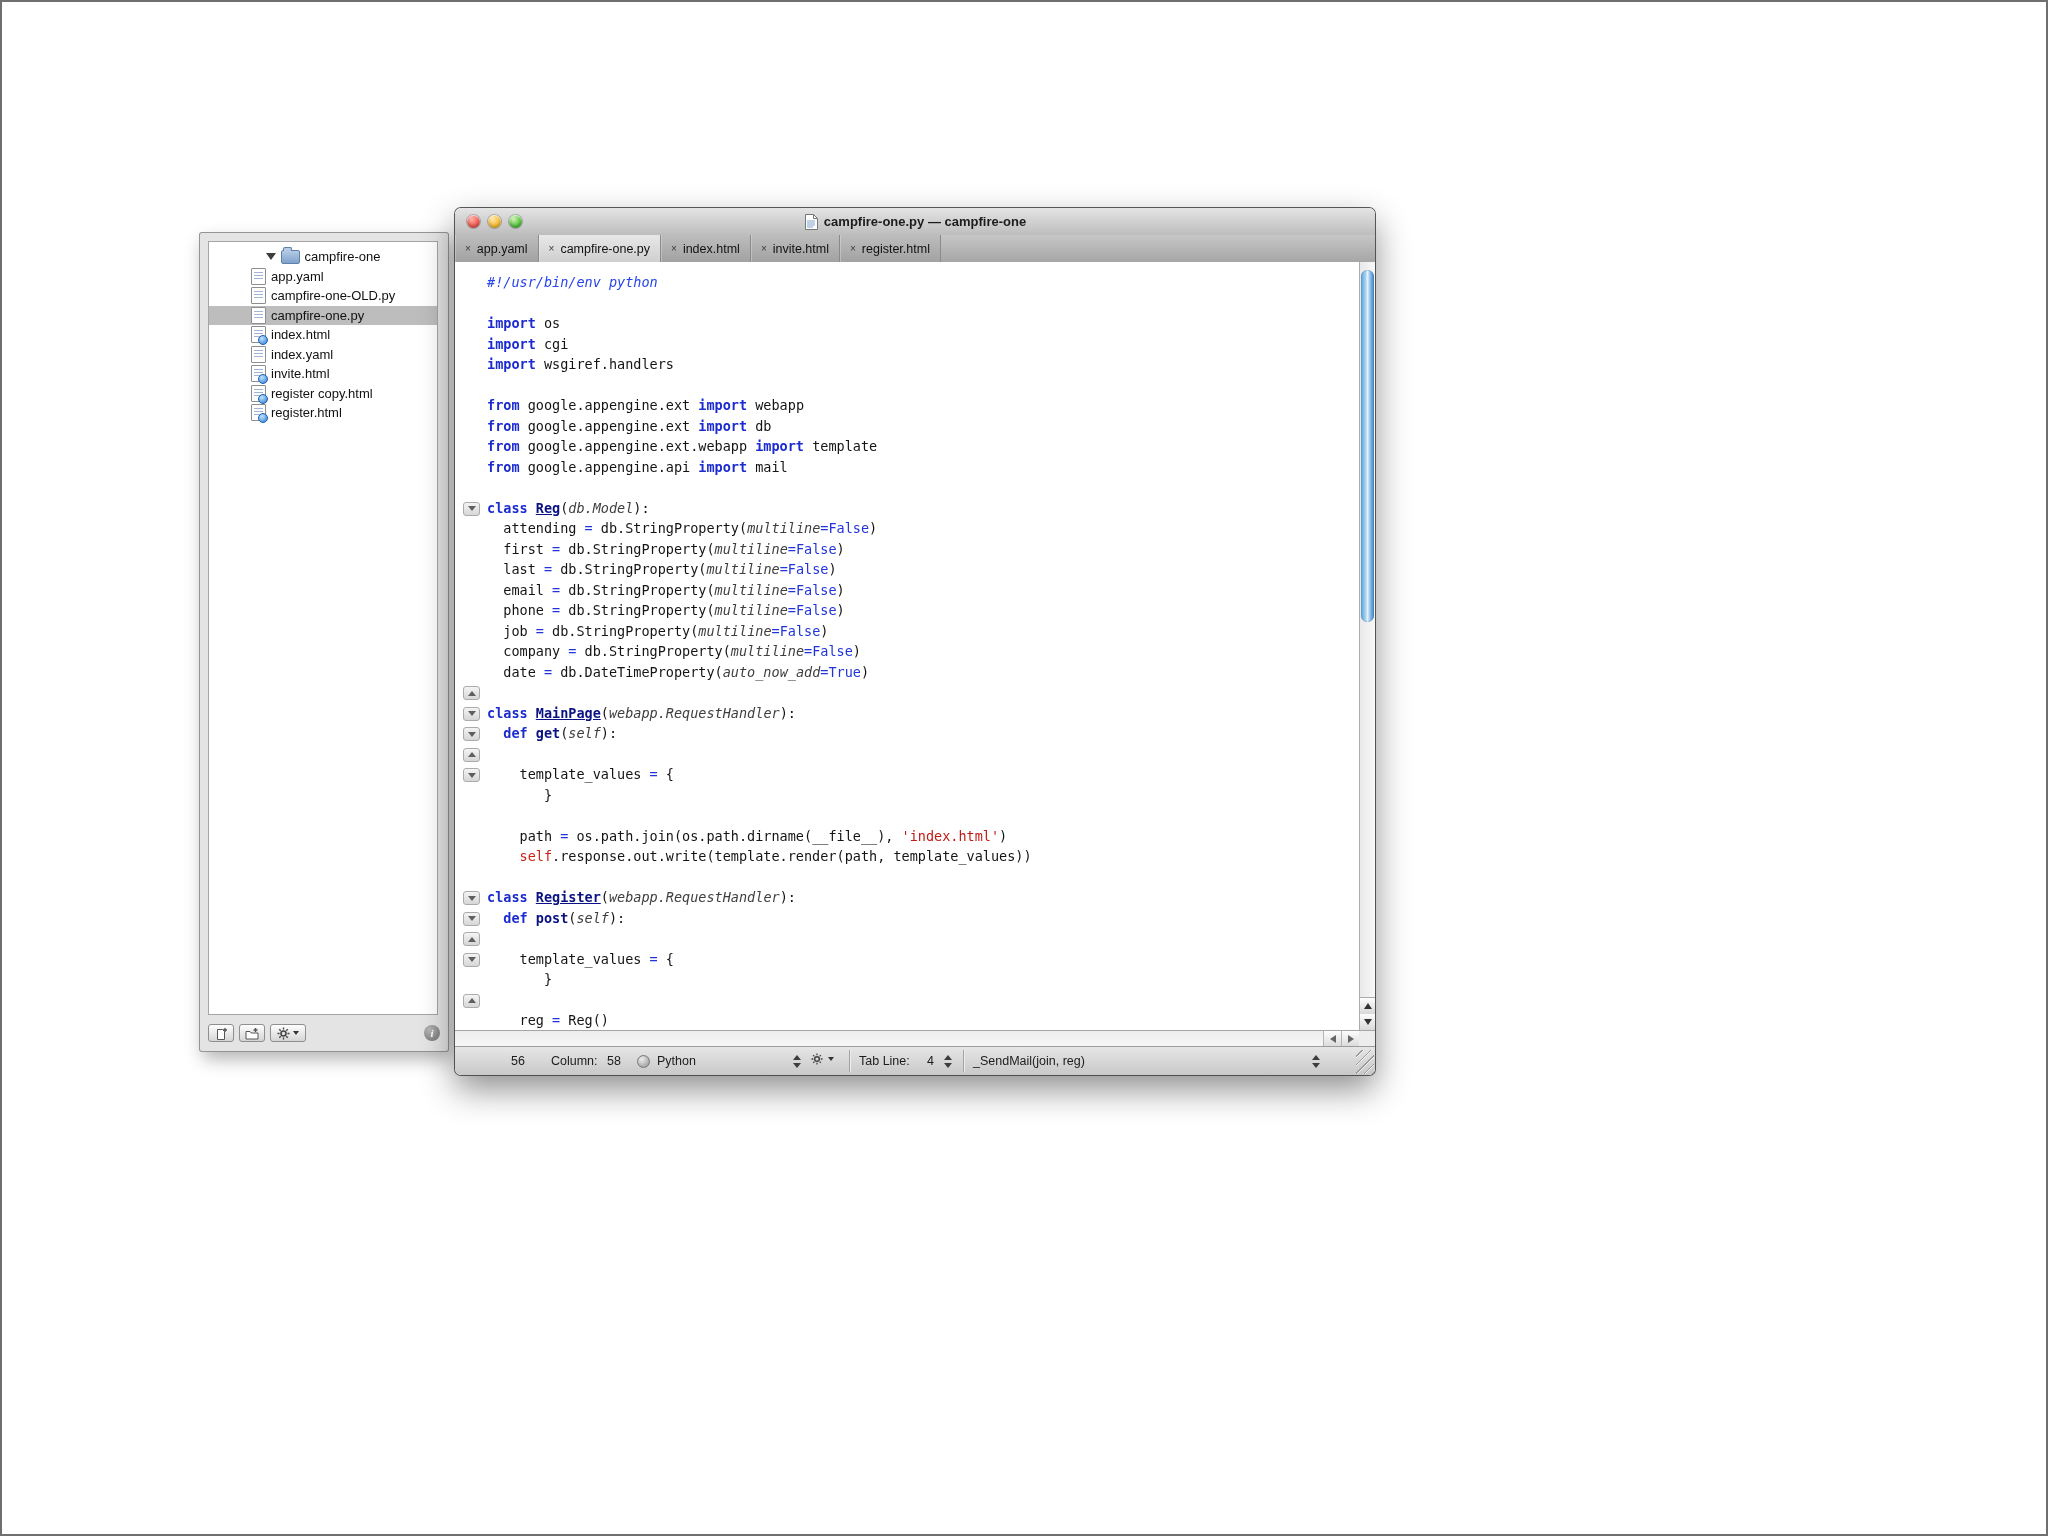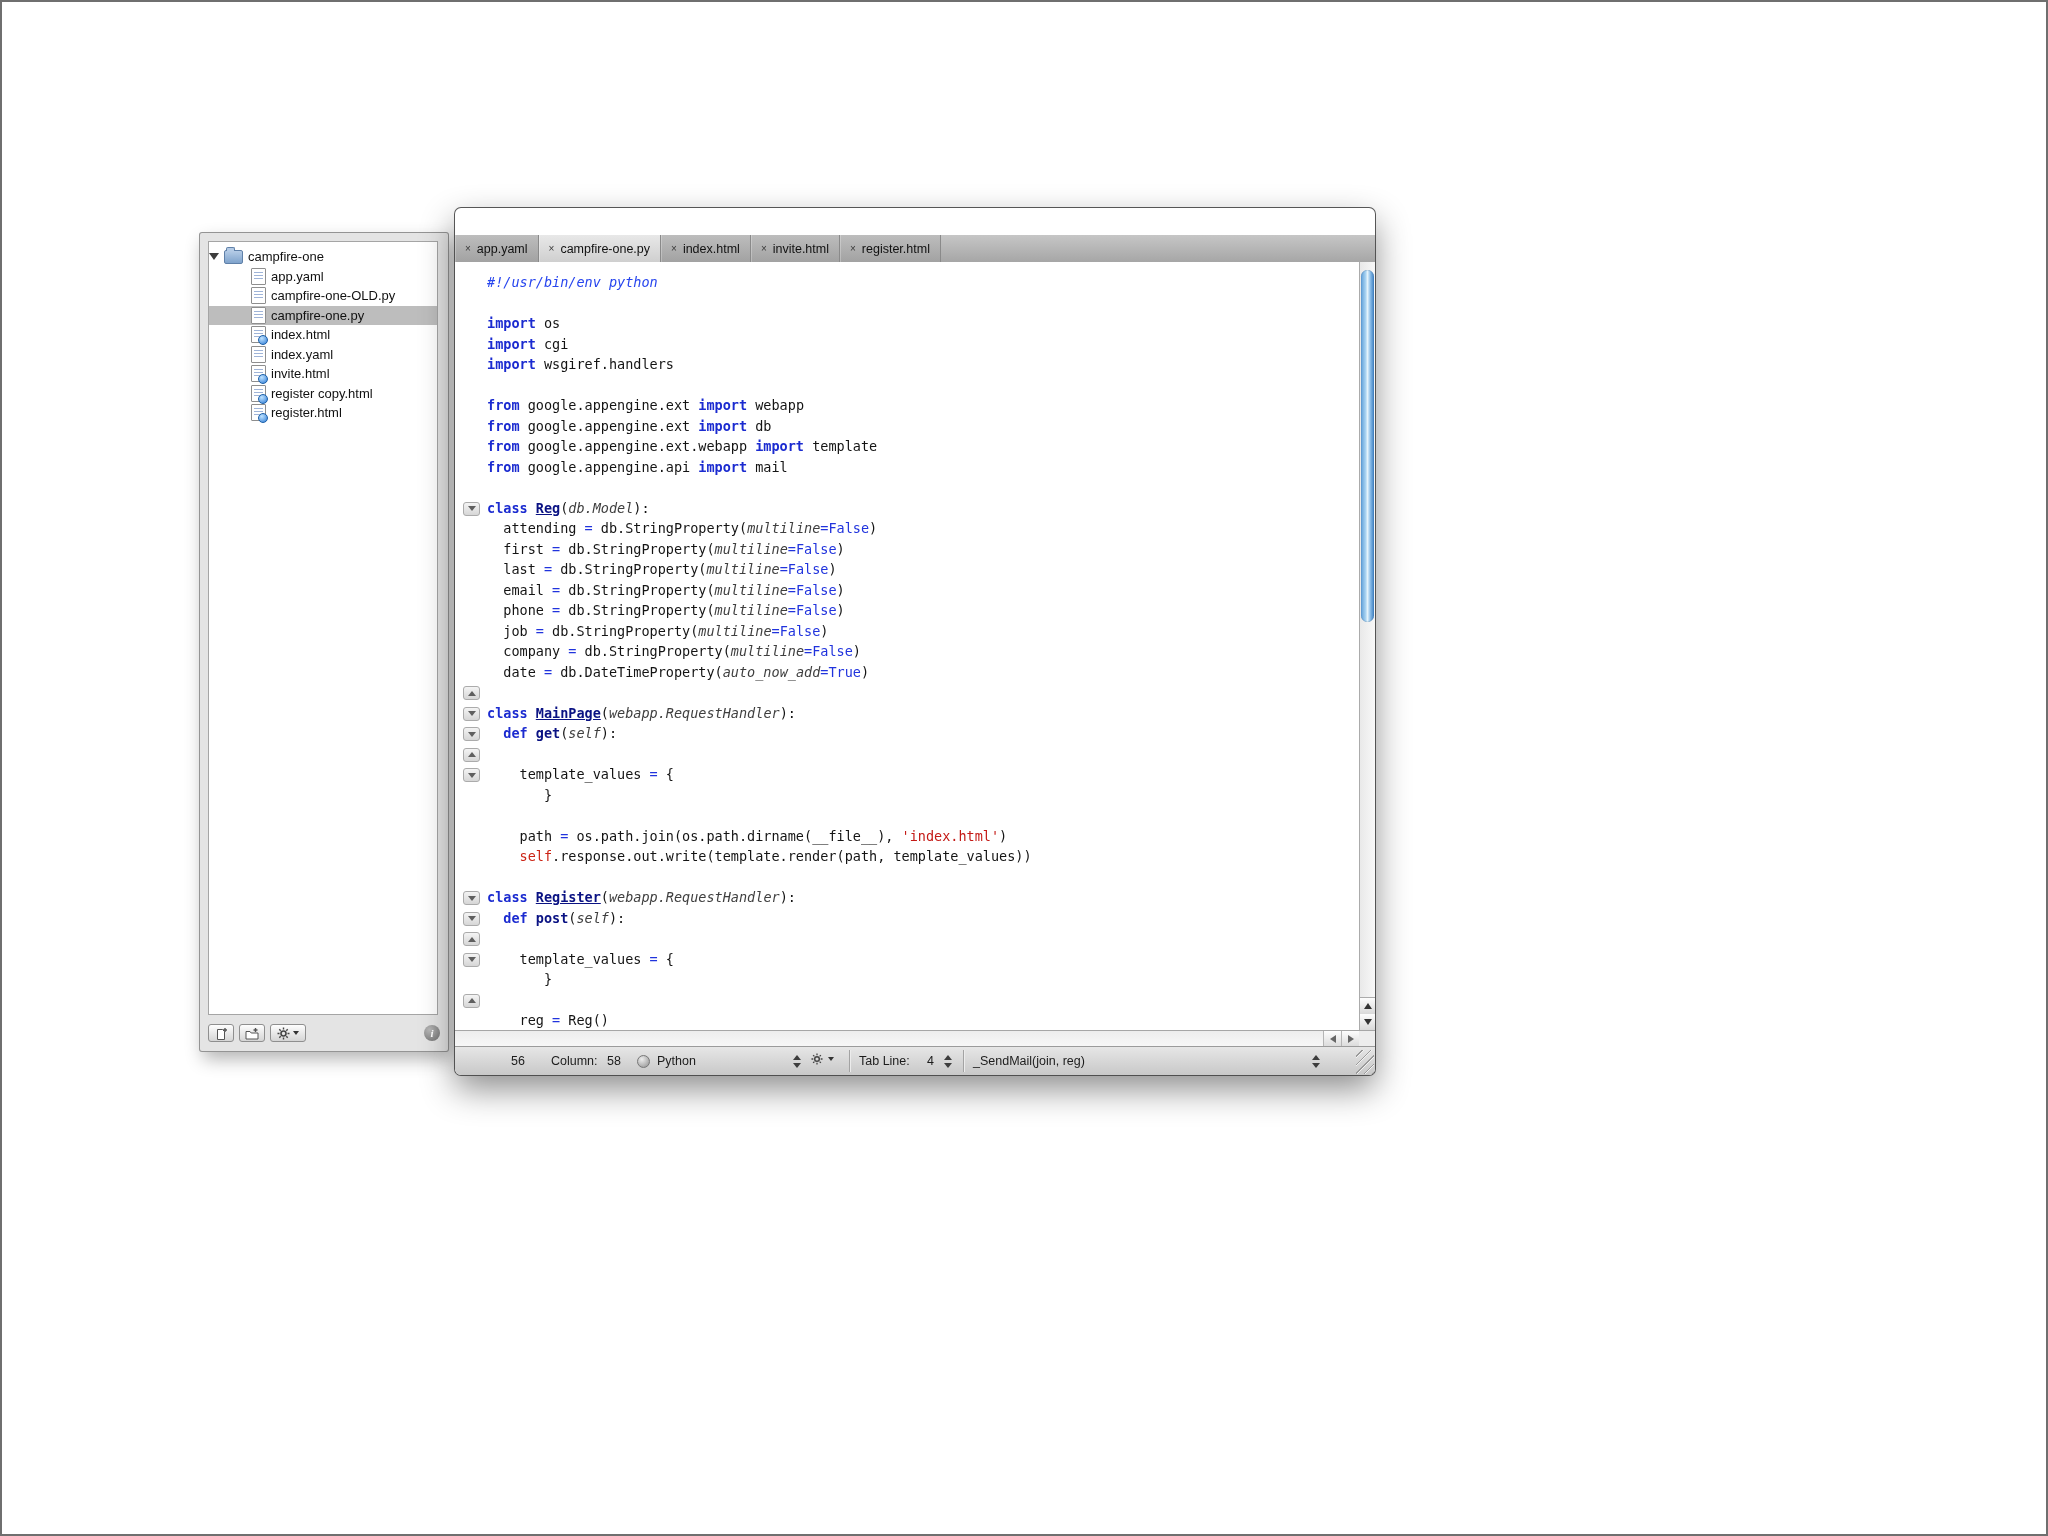--- a/index.html
+++ b/index.html
@@ -10,21 +10,21 @@
   .headline{position:absolute;left:127px;top:86px;font-size:55px;letter-spacing:-1px;white-space:nowrap;}
   .h-black{color:#000;}
   .h-gray{color:#b3b3b3;margin-left:14px;}
 
   
   .drawer{position:absolute;left:200px;top:233px;width:248px;height:818px;background:#e4e4e4;
           box-shadow:0 0 0 1px #949494, 3px 8px 18px rgba(0,0,0,.30);border-radius:2px;}
   .file-list{position:absolute;left:8px;top:8px;width:230px;bottom:36px;background:#fff;
              border:1px solid #a5a5a5;overflow:hidden;font-size:13px;color:#111;padding-top:5px;box-sizing:border-box;}
   .frow{display:flex;align-items:center;height:19.5px;gap:5px;cursor:default;}
-  .frow.root{}
+  .frow.root{justify-content:center;}
   .frow.child{padding-left:42px;}
   .frow.selected{background:var(--sel,#bdbdbd);}
   .flabel{white-space:nowrap;}
   .disclosure{width:0;height:0;border-left:5px solid transparent;border-right:5px solid transparent;border-top:7px solid #3c3c3c;}
   .folder{width:17px;height:12px;background:linear-gradient(#b4cbe6,#7fa3cc);border:1px solid #5f80a8;border-radius:2px;position:relative;}
   .folder::before{content:'';position:absolute;top:-4px;left:1px;width:7px;height:3px;background:#b4cbe6;border:1px solid #5f80a8;border-bottom:none;border-radius:2px 2px 0 0;}
   .fi{width:13px;height:15px;background:#fff;border:1px solid #8e8e8e;border-radius:1px;position:relative;flex:0 0 auto;}
   .fi::before{content:'';position:absolute;left:2px;right:2px;top:3px;height:9px;
               background:repeating-linear-gradient(#9fb4d8 0 1px,transparent 1px 3px);}
   .fi.html::after{content:'';position:absolute;right:-3px;bottom:-3px;width:8px;height:8px;border-radius:50%;
@@ -186,20 +186,33 @@
         <span class="caret"></span>
       </button>
       <span class="info-btn">
           <span>i</span>
         </span>
     </div>
   </div>
 
   <div class="window">
 
+    <div class="titlebar">
+      <span class="tl red"></span>
+      <span class="tl yellow"></span>
+      <span class="tl green"></span>
+      <span class="twrap">
+        <svg width="14" height="16" viewBox="0 0 14 16">
+            <path d="M1.5 .5h8l4 4v11h-12z" fill="#ffffff" stroke="#777777"></path>
+            <path d="M9.5 .5v4h4" fill="none" stroke="#777777"></path>
+            <path d="M3 7h8 M3 9h8 M3 11h8 M3 13h6" stroke="#7fa3cc"></path>
+          </svg>
+        <span class="wtitle">campfire-one.py — campfire-one</span>
+      </span>
+    </div>
 
     <div class="tabbar">
         <div class="tab">
           <span class="tclose">×</span>
           <span class="tlabel">app.yaml</span>
         </div>
         <div class="tab active">
           <span class="tclose">×</span>
           <span class="tlabel">campfire-one.py</span>
         </div>

